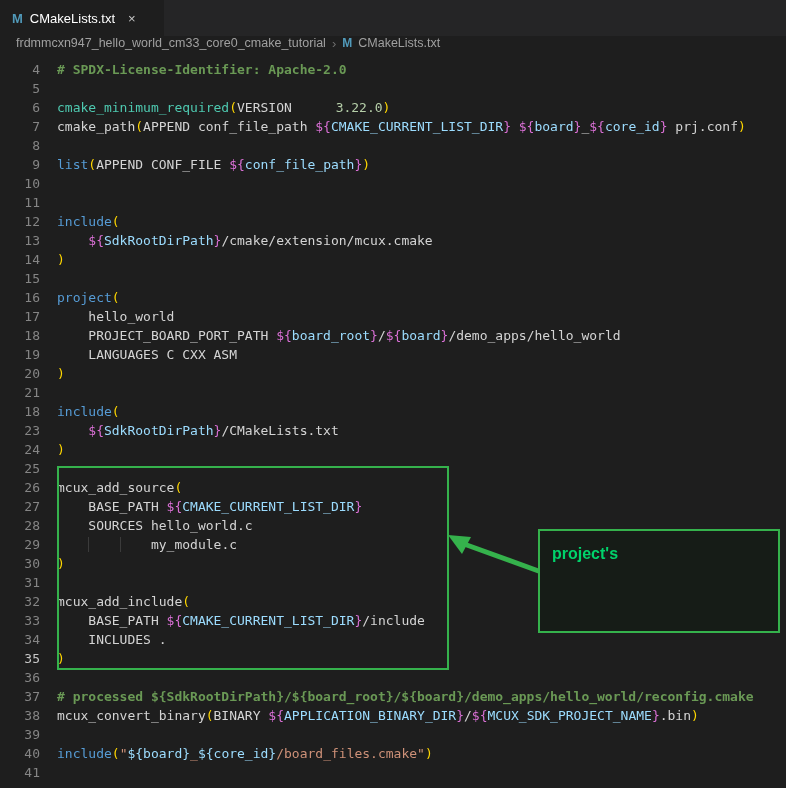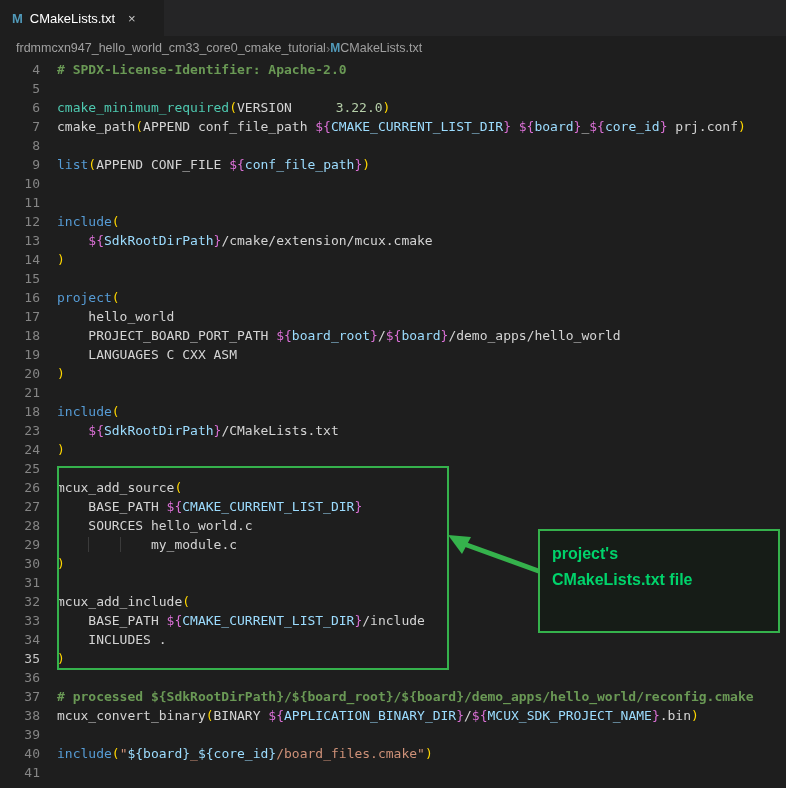--- a/index.html
+++ b/index.html
@@ -7,21 +7,21 @@
 
   
   .tabbar{height:36px;background:#252526;display:flex;align-items:stretch;}
   .tab{display:flex;align-items:center;gap:7px;padding:0 12px;background:#1e1e1e;min-width:140px;cursor:pointer;}
   .file-icon{color:#519aba;font-weight:bold;font-size:13px;font-family:"Liberation Sans",sans-serif;}
   .file-icon.small{font-size:12px;}
   .tab-label{color:#ffffff;font-size:13px;}
   .tab-close{color:#c5c5c5;font-size:13px;margin-left:6px;cursor:pointer;}
 
   
-  .breadcrumbs{height:24px;display:flex;align-items:center;padding-left:16px;background:#1e1e1e;font-size:12.5px;color:#a0a0a0;}
+  .breadcrumbs{height:24px;display:flex;align-items:flex-start;gap:6px;padding-left:16px;background:#1e1e1e;font-size:12.5px;color:#a0a0a0;}
   .crumb{cursor:pointer;}
   .crumb-sep{color:#6e6e6e;font-size:13px;}
 
   
   .editor{position:relative;height:728px;font-family:"DejaVu Sans Mono","Liberation Mono",monospace;font-size:13px;}
   .code-line{display:flex;height:19px;line-height:19px;white-space:pre;}
   .gutter{display:inline-block;width:40px;padding-right:17px;box-sizing:content-box;text-align:right;color:var(--c-ln,#858585);user-select:none;flex:0 0 auto;}
   .gutter.active{color:var(--c-lna,#c6c6c6);}
   .code-text{white-space:pre;}
 
@@ -107,17 +107,16 @@
 
     <div class="annot-box"></div>
 
     <svg class="annot-arrow" viewBox="0 0 112 52">
       <line x1="104" y1="46" x2="24" y2="17"></line>
       <polygon points="8,8 31,10 22,27"></polygon>
     </svg>
 
     <div class="callout">
       <div>project's</div>
-      <div>CMakeLists.txt file</div>
     </div>
   </div>
 
 </div>
 
 </body></html>

